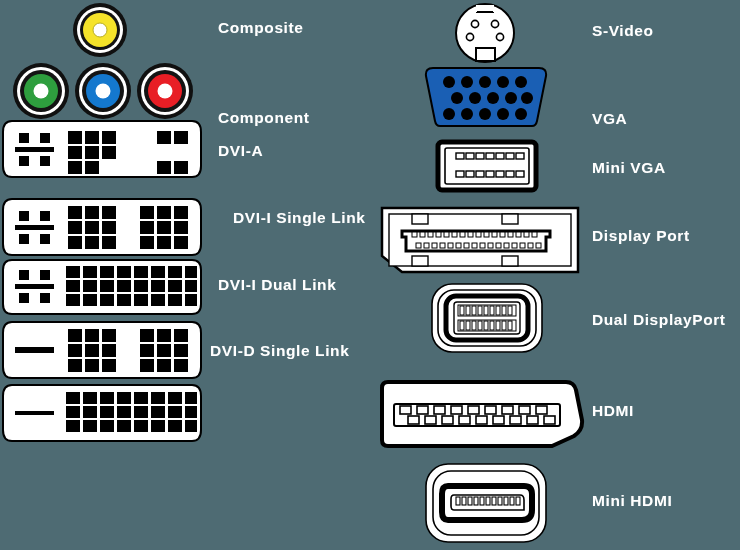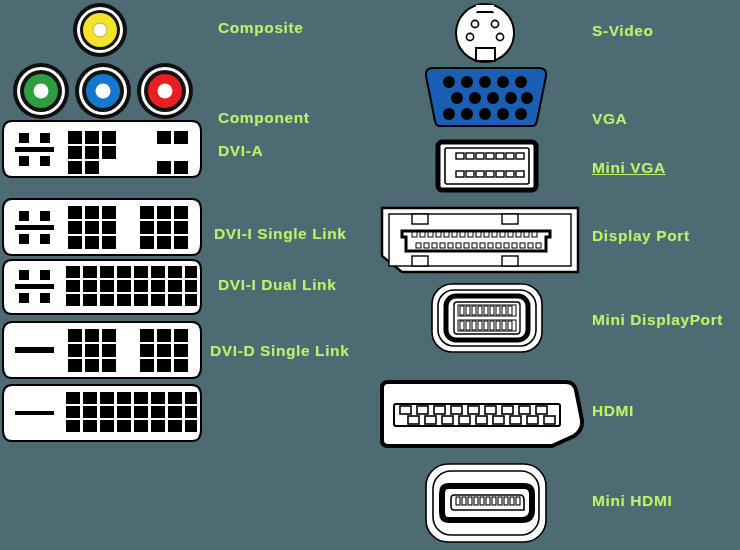--- a/index.html
+++ b/index.html
@@ -6,21 +6,21 @@
   body{
     width:740px;height:550px;
     background:#4e6b73;
     font-family:"Liberation Sans", sans-serif;
     overflow:hidden;
     position:relative;
   }
   .stage{position:absolute;left:0;top:0;width:740px;height:550px;}
   .label{
     position:absolute;
-    color:#bef264;
+    color:#ffffff;
     font-weight:bold;
     font-size:15.5px;
     letter-spacing:0.6px;
     white-space:nowrap;
     line-height:1;
     text-shadow:0 0 1px rgba(255,255,255,0.22);
   }
   .art{position:absolute;}
   svg{display:block;overflow:visible;}
 </style>
@@ -118,21 +118,21 @@
       <rect x="155" y="8" width="14" height="13" fill="#000"></rect>
       <rect x="172" y="8" width="14" height="13" fill="#000"></rect>
       <rect x="138" y="23" width="14" height="13" fill="#000"></rect>
       <rect x="155" y="23" width="14" height="13" fill="#000"></rect>
       <rect x="172" y="23" width="14" height="13" fill="#000"></rect>
       <rect x="138" y="38" width="14" height="13" fill="#000"></rect>
       <rect x="155" y="38" width="14" height="13" fill="#000"></rect>
       <rect x="172" y="38" width="14" height="13" fill="#000"></rect>
     </svg>
   </div>
-  <div class="label" style="left:214px;top:210px;margin-top:16px;">DVI-I Single Link</div>
+  <div class="label" style="left:233px;top:210px;">DVI-I Single Link</div>
 
   <div class="art" style="left:2px;top:259px;">
     <svg width="200" height="56" viewBox="0 0 200 56">
       <path d="M10 1 H190 Q199 1 199 11 V45 Q199 55 190 55 H10 Q1 55 1 45 V11 Q1 1 10 1 Z" fill="#ffffff" stroke="#000000" stroke-width="2"></path>
       <rect x="17" y="11" width="10" height="10" fill="#000"></rect>
       <rect x="38" y="11" width="10" height="10" fill="#000"></rect>
       <rect x="13" y="25" width="39" height="5" fill="#000"></rect>
       <rect x="17" y="34" width="10" height="10" fill="#000"></rect>
       <rect x="38" y="34" width="10" height="10" fill="#000"></rect>
       <g fill="#000">
@@ -278,21 +278,21 @@
         <rect x="20" y="31" width="8" height="6"></rect>
           <rect x="30" y="31" width="8" height="6"></rect>
         <rect x="40" y="31" width="8" height="6"></rect>
           <rect x="50" y="31" width="8" height="6"></rect>
         <rect x="60" y="31" width="8" height="6"></rect>
           <rect x="70" y="31" width="8" height="6"></rect>
         <rect x="80" y="31" width="8" height="6"></rect>
       </g>
     </svg>
   </div>
-  <div class="label" style="left:592px;top:160px;text-decoration:underline;">Mini VGA</div>
+  <div class="label" style="left:592px;top:160px;">Mini VGA</div>
 
   <div class="art" style="left:380px;top:206px;">
     <svg width="200" height="68" viewBox="0 0 200 68">
       <path d="M2 2 H198 V66 H22 L2 50 Z" fill="#ffffff" stroke="#000000" stroke-width="2.5"></path>
       <rect x="9" y="8" width="182" height="52" fill="#ffffff" stroke="#000000" stroke-width="1.4"></rect>
       <rect x="32" y="8" width="16" height="10" fill="#ffffff" stroke="#000000" stroke-width="1.4"></rect>
       <rect x="122" y="8" width="16" height="10" fill="#ffffff" stroke="#000000" stroke-width="1.4"></rect>
       <rect x="32" y="50" width="16" height="10" fill="#ffffff" stroke="#000000" stroke-width="1.4"></rect>
       <rect x="122" y="50" width="16" height="10" fill="#ffffff" stroke="#000000" stroke-width="1.4"></rect>
       <path d="M20 24 H172 V44 H20 Z M20 24 V44" fill="none" stroke="#000000" stroke-width="0"></path>
@@ -359,21 +359,21 @@
         <rect x="42" y="39" width="4" height="9"></rect>
           <rect x="48" y="39" width="4" height="9"></rect>
         <rect x="54" y="39" width="4" height="9"></rect>
           <rect x="60" y="39" width="4" height="9"></rect>
         <rect x="66" y="39" width="4" height="9"></rect>
           <rect x="72" y="39" width="4" height="9"></rect>
         <rect x="78" y="39" width="4" height="9"></rect>
       </g>
     </svg>
   </div>
-  <div class="label" style="left:592px;top:312px;">Mini DisplayPort</div>
+  <div class="label" style="left:592px;top:312px;">Dual DisplayPort</div>
 
   <div class="art" style="left:380px;top:380px;">
     <svg width="204" height="68" viewBox="0 0 204 68">
       <path d="M2 8 Q2 2 8 2 H186 Q194 2 196 10 L202 40 Q203 50 194 56 L172 66 H8 Q2 66 2 60 Z" fill="#ffffff" stroke="#000000" stroke-width="4"></path>
       <rect x="14" y="24" width="166" height="22" rx="2" fill="#ffffff" stroke="#000000" stroke-width="2"></rect>
       <g fill="#ffffff" stroke="#000000" stroke-width="1.6">
         <rect x="20" y="26" width="11" height="8"></rect>
           <rect x="37" y="26" width="11" height="8"></rect>
         <rect x="54" y="26" width="11" height="8"></rect>
           <rect x="71" y="26" width="11" height="8"></rect>

